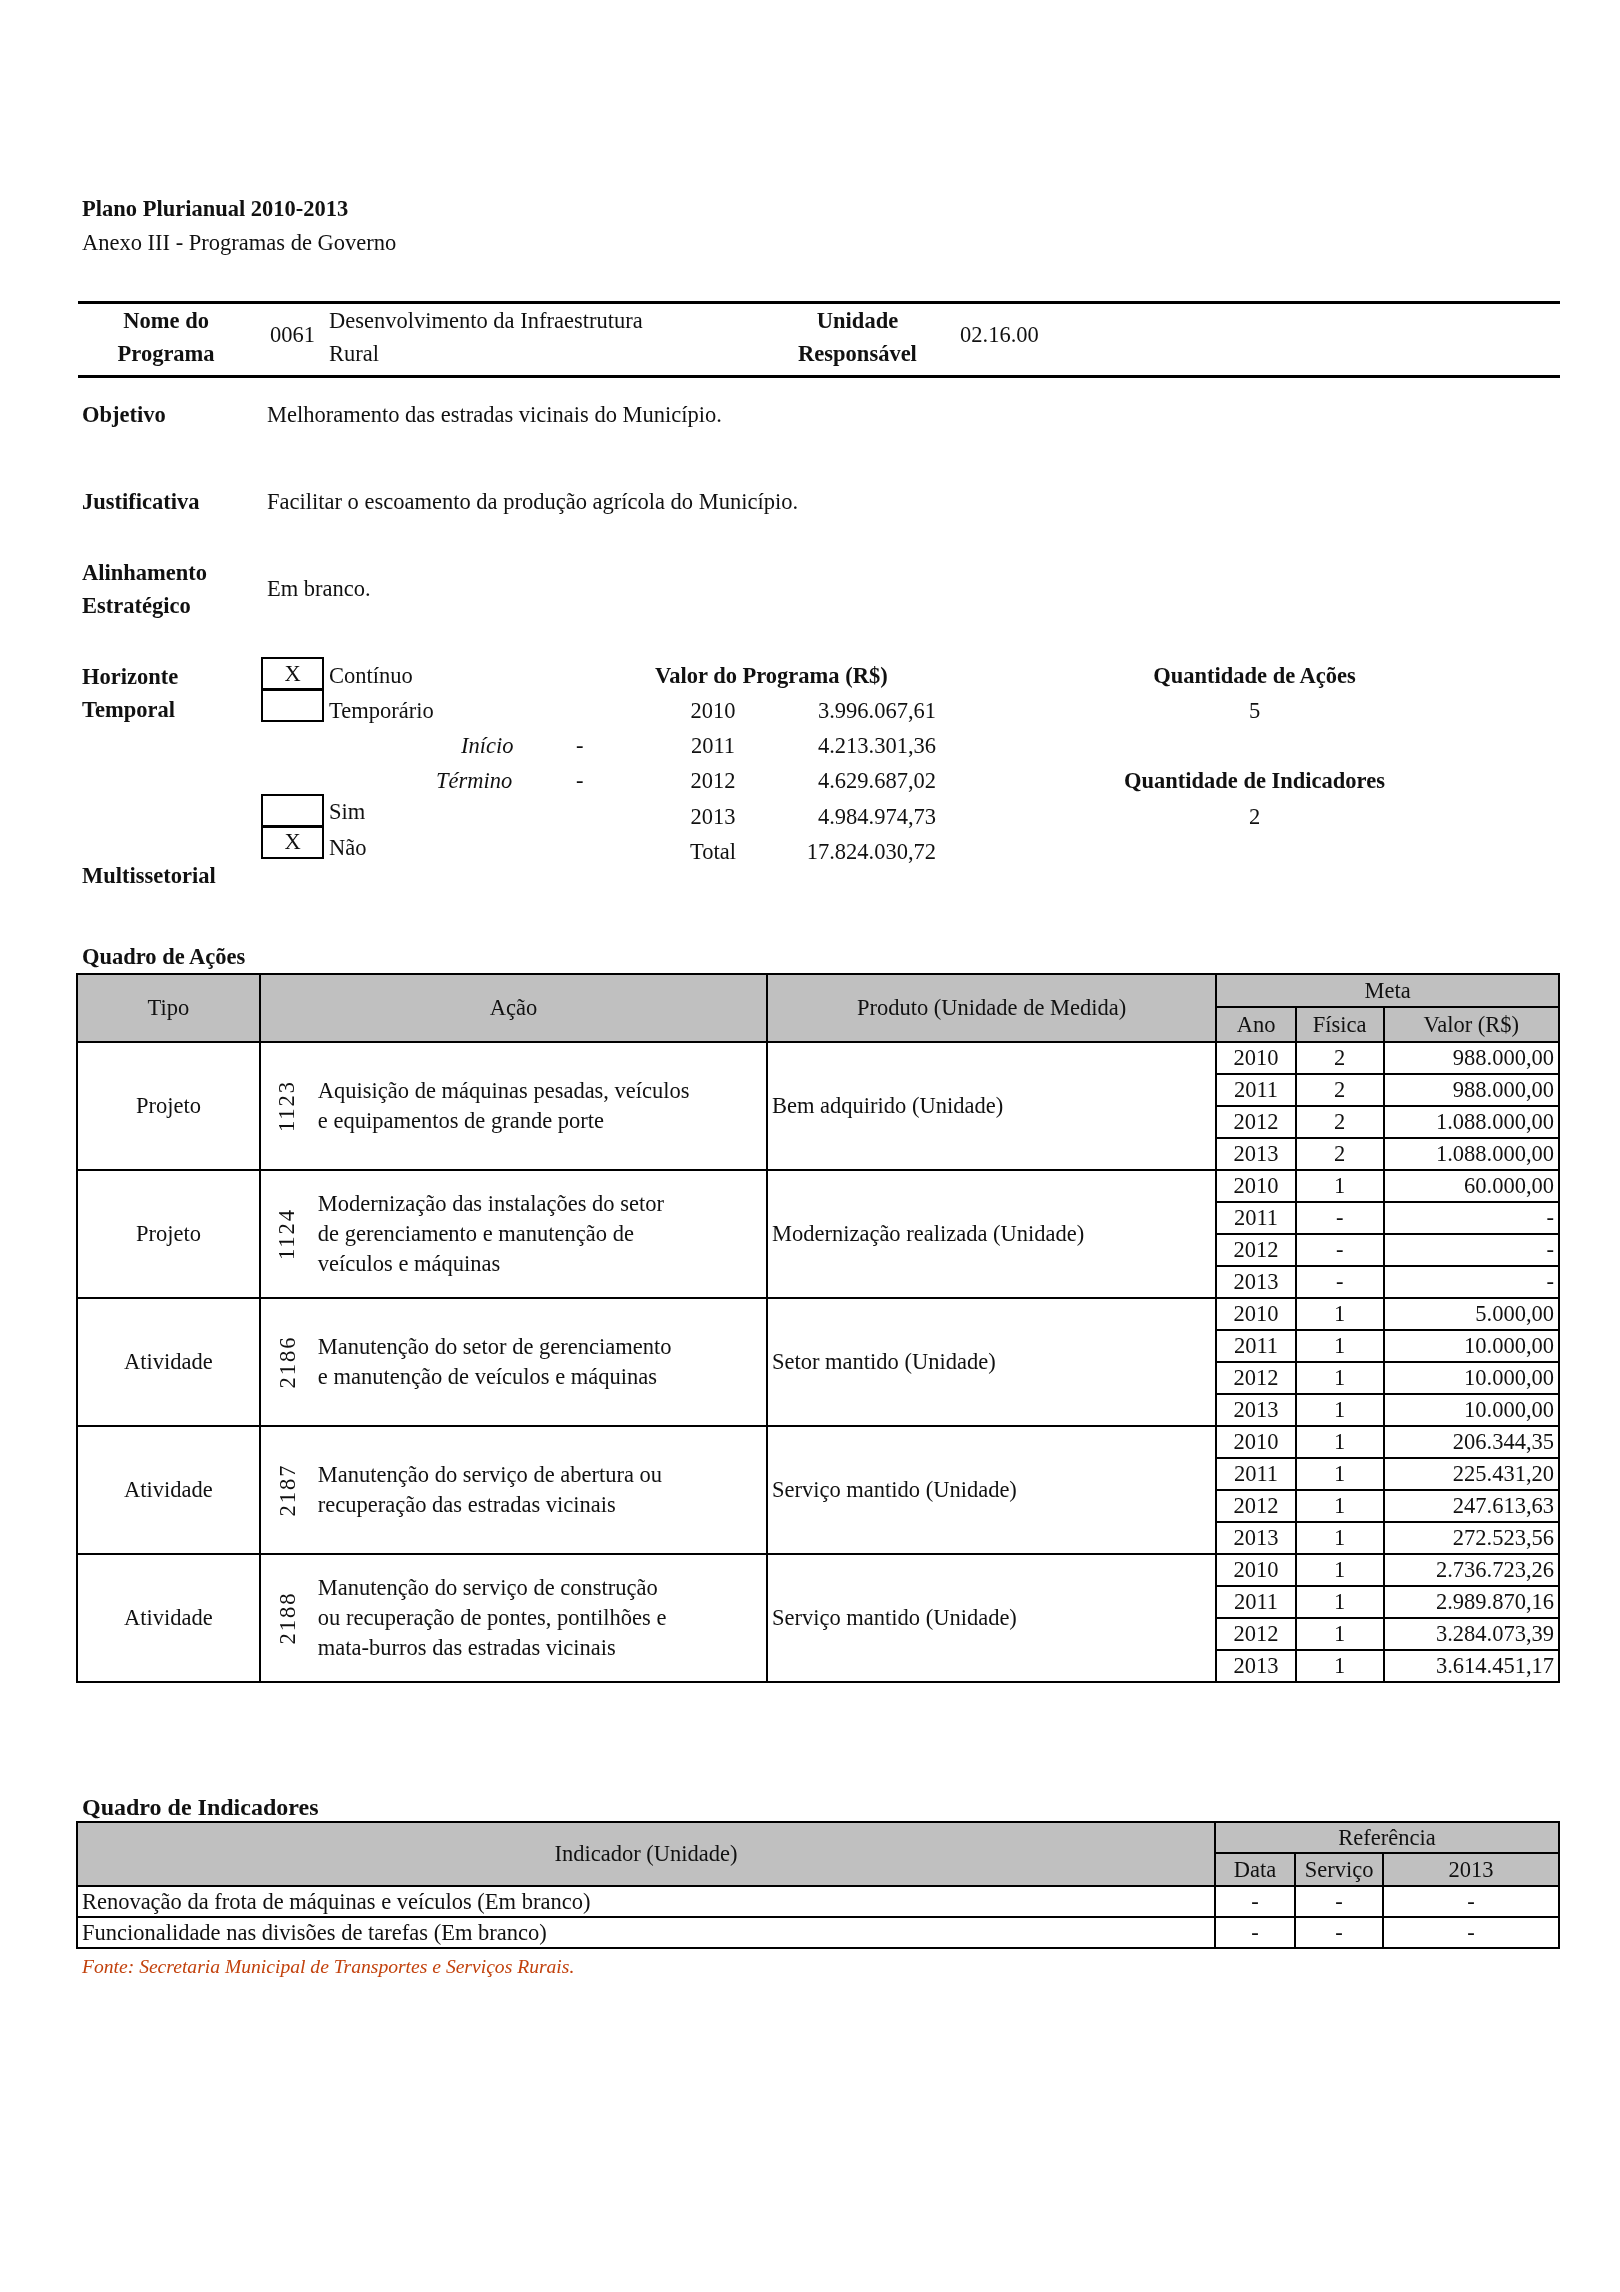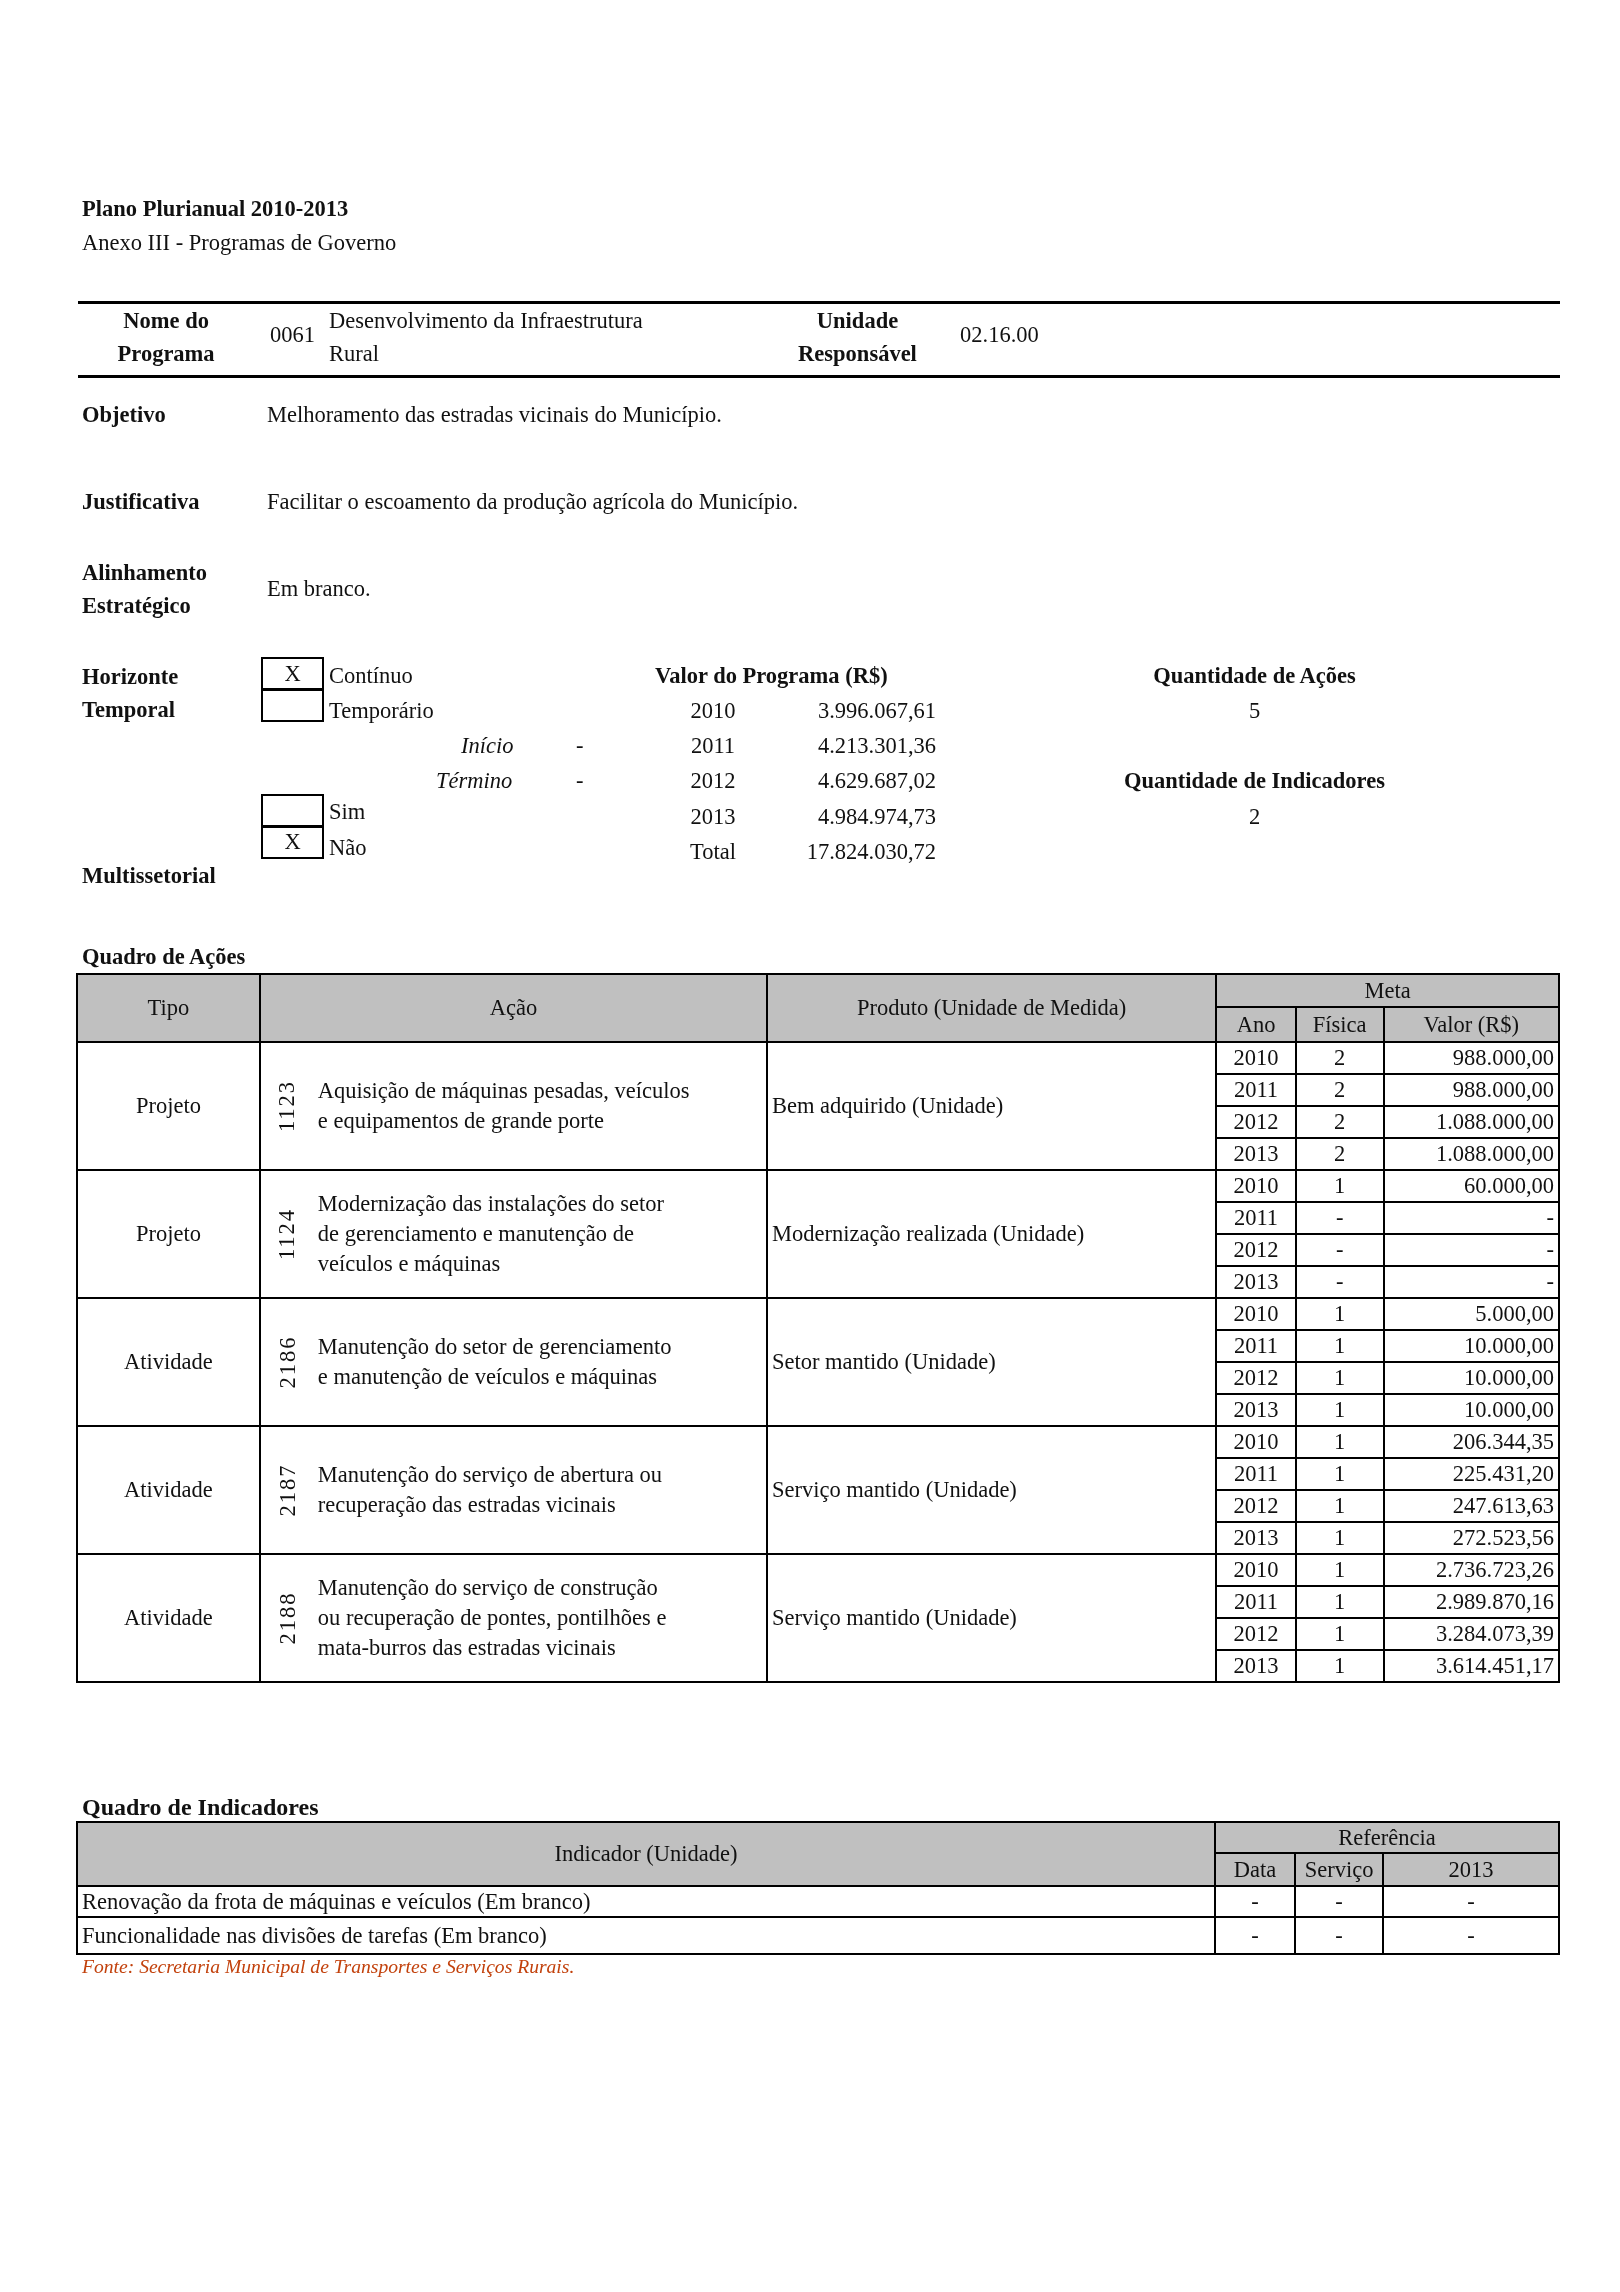--- a/index.html
+++ b/index.html
@@ -304,21 +304,21 @@
     <th class="hdr">Data</th>
     <th class="hdr">Serviço</th>
     <th class="hdr">2013</th>
   </tr>
   <tr style="height:31px;">
     <td>Renovação da frota de máquinas e veículos (Em branco)</td>
     <td class="center">-</td>
     <td class="center">-</td>
     <td class="center">-</td>
   </tr>
-  <tr style="height:37px;">
+  <tr style="height:31px;">
     <td>Funcionalidade nas divisões de tarefas (Em branco)</td>
     <td class="center">-</td>
     <td class="center">-</td>
     <td class="center">-</td>
   </tr>
 </tbody>
   </table>
 
 <div id="footnote" class="abs">Fonte: Secretaria Municipal de Transportes e Serviços Rurais.</div>
 

